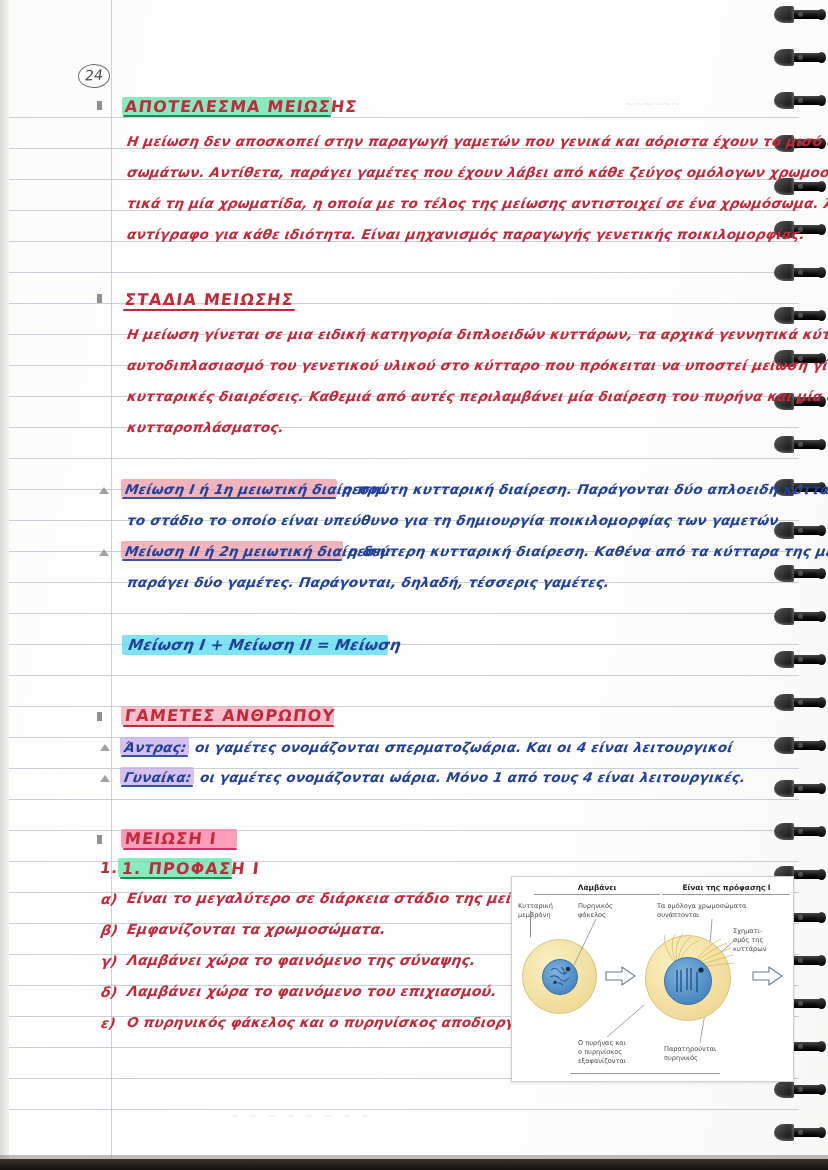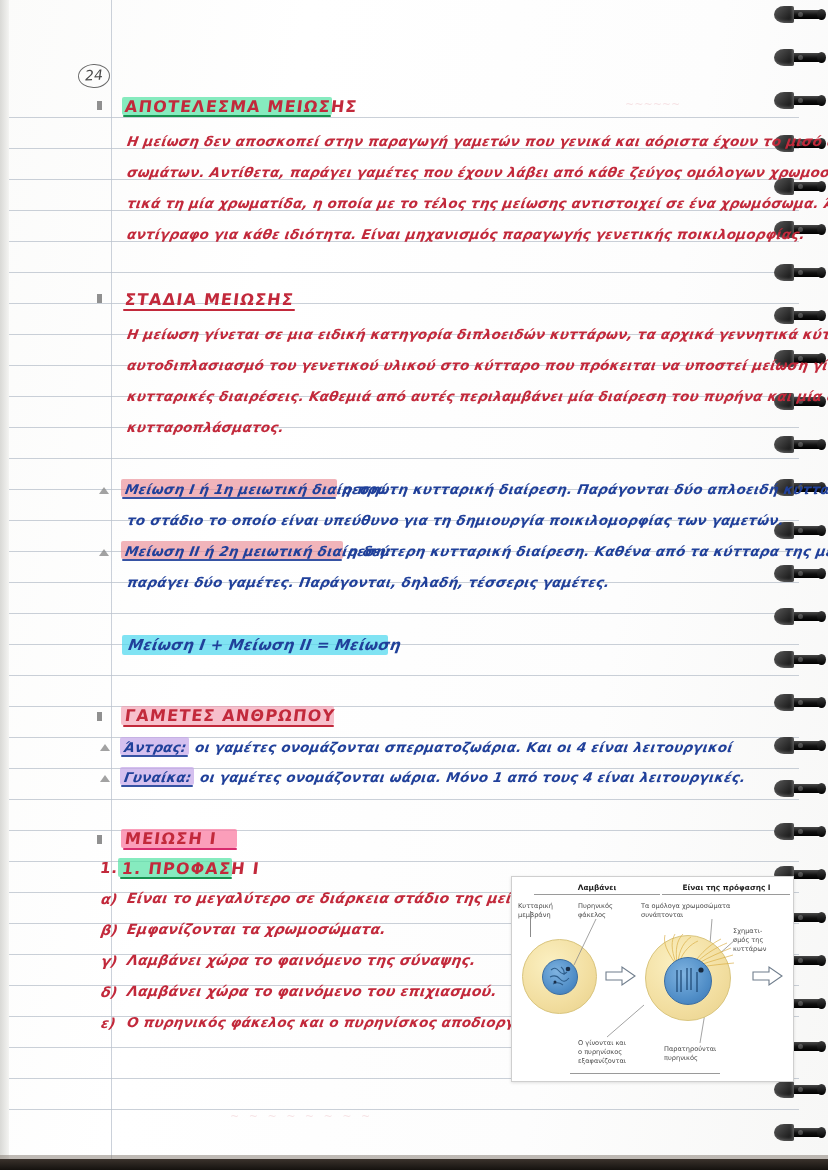--- a/index.html
+++ b/index.html
@@ -402,27 +402,27 @@
     <div class="fig-rule" style="left:22px;top:17px;width:126px;"></div>
 
     <div class="fig-title" style="left:152px;top:6px;width:125px;">Είναι της πρόφασης Ι</div>
     <div class="fig-rule" style="left:150px;top:17px;width:128px;"></div>
 
     <div class="fig-lbl" style="left:6px;top:25px;width:58px;white-space:pre-line;">Κυτταρική
 μεμβράνη</div>
     <div class="fig-lbl" style="left:66px;top:25px;width:60px;white-space:pre-line;">Πυρηνικός
 φάκελος</div>
 
-    <div class="fig-lbl" style="left:129px;top:25px;width:110px;white-space:pre-line;">Τα ομόλογα χρωμοσώματα
+    <div class="fig-lbl" style="left:145px;top:25px;width:110px;white-space:pre-line;">Τα ομόλογα χρωμοσώματα
 συνάπτονται</div>
     <div class="fig-lbl" style="left:221px;top:50px;width:48px;white-space:pre-line;">Σχηματι-
 σμός της
 κυττάρων</div>
 
-    <div class="fig-lbl" style="left:66px;top:162px;width:70px;white-space:pre-line;">Ο γίνονται και
+    <div class="fig-lbl" style="left:66px;top:162px;width:70px;white-space:pre-line;">Ο πυρήνας και
 ο πυρηνίσκος
 εξαφανίζονται</div>
     <div class="fig-lbl" style="left:152px;top:168px;width:76px;white-space:pre-line;">Παρατηρούνται
 πυρηνικός</div>
 
     <div class="cell" style="left:10px;top:62px;width:73px;height:73px;"></div>
     <div class="nucleus" style="left:30px;top:82px;width:34px;height:34px;">
       <svg width="34" height="34" style="display:block;">
         <g stroke="#24527f" stroke-width="1.1" fill="none" opacity=".85">
           <path d="M8 10 Q12 6 16 11 T24 12"></path>

